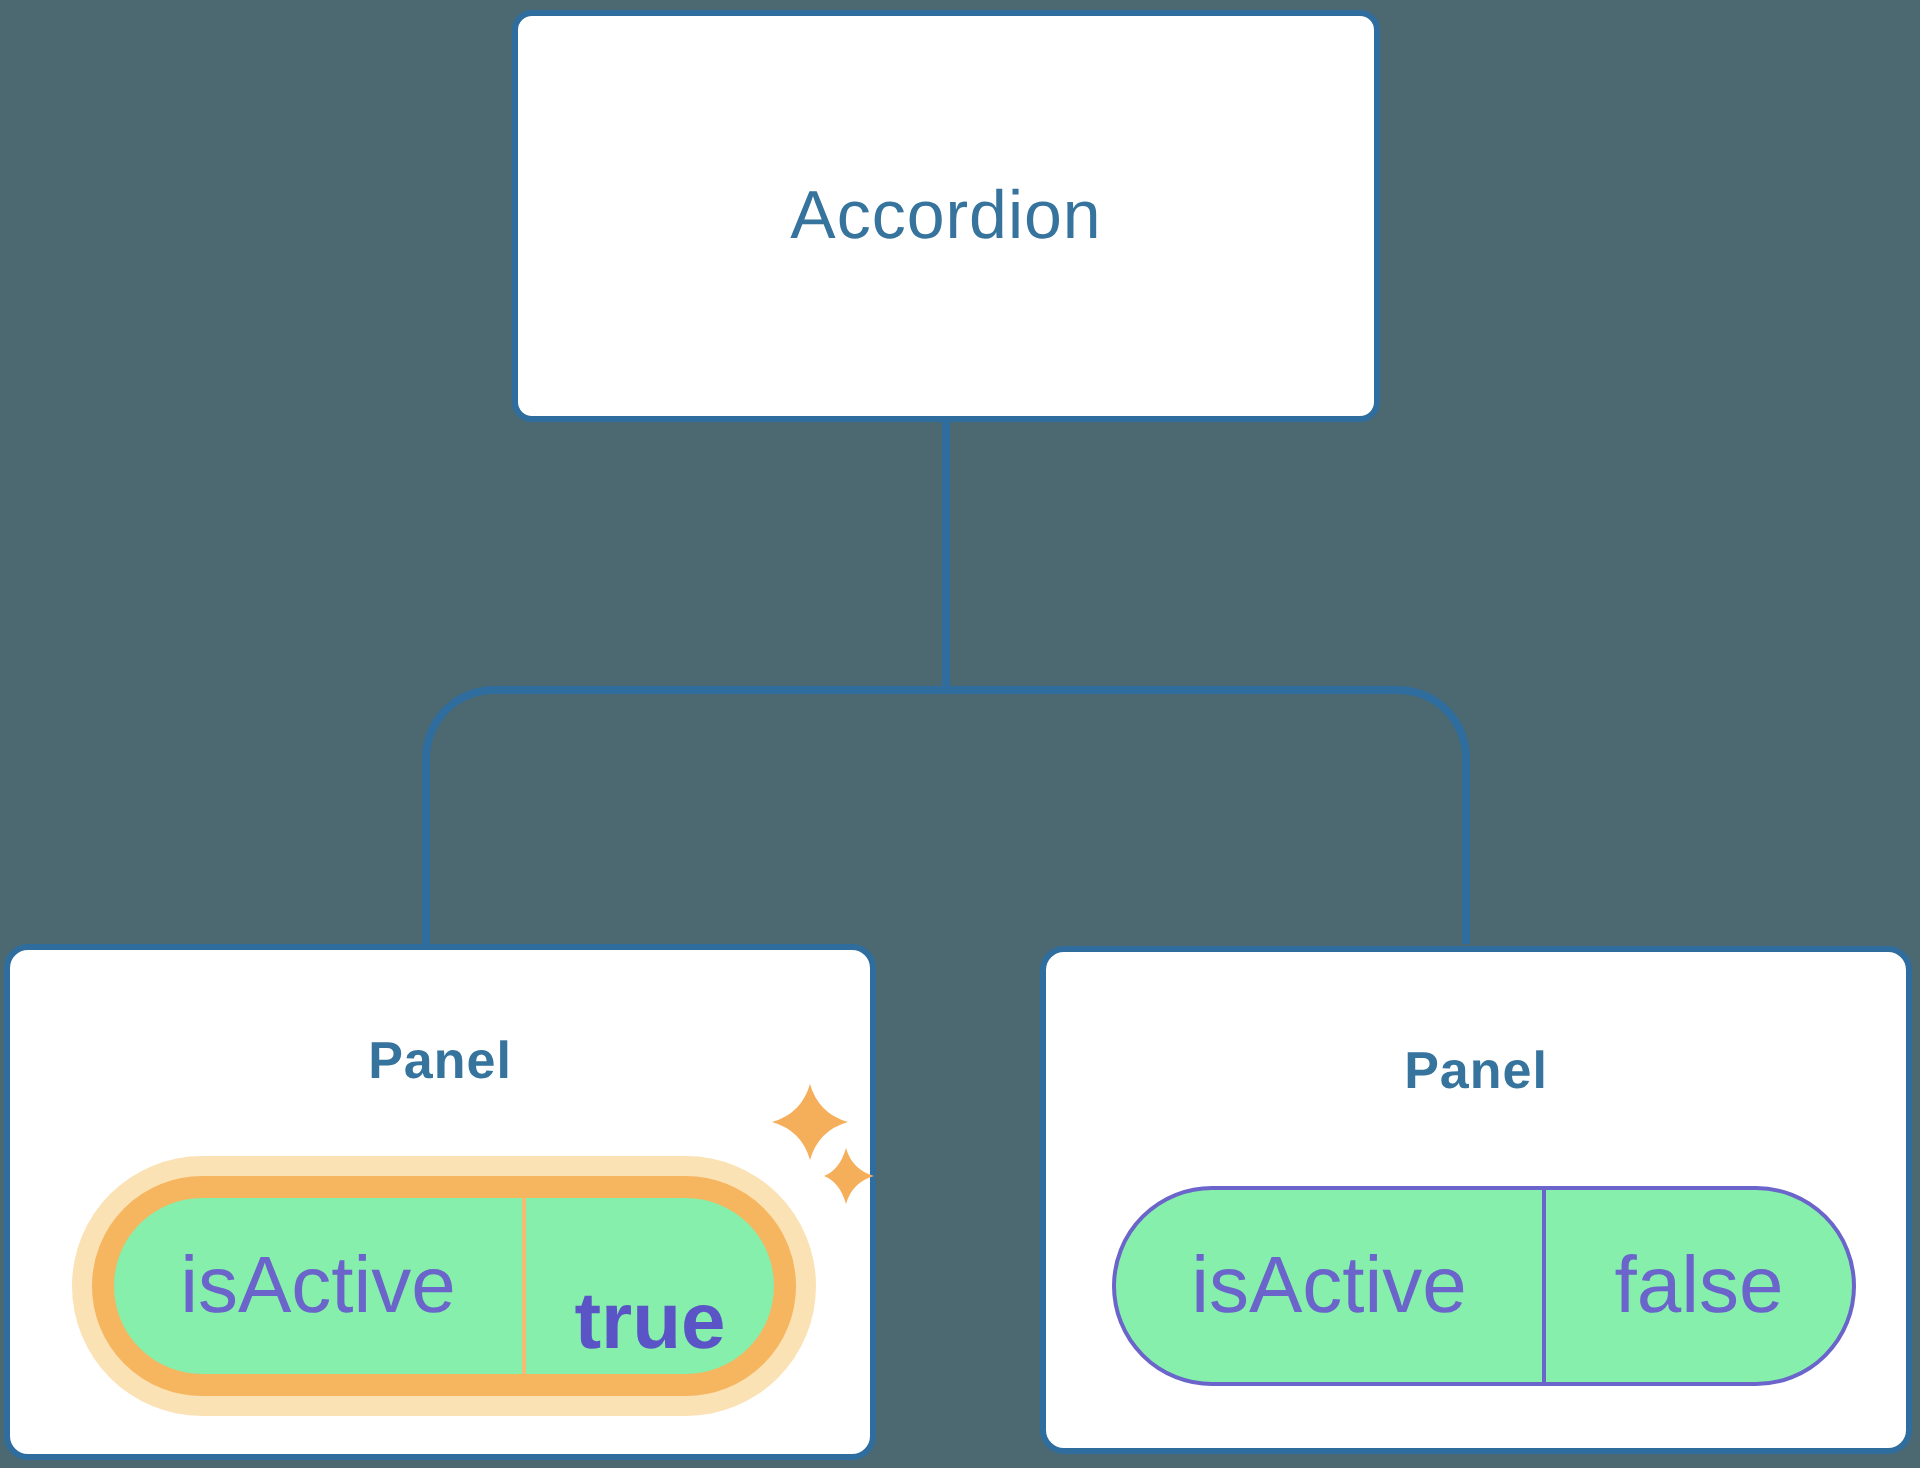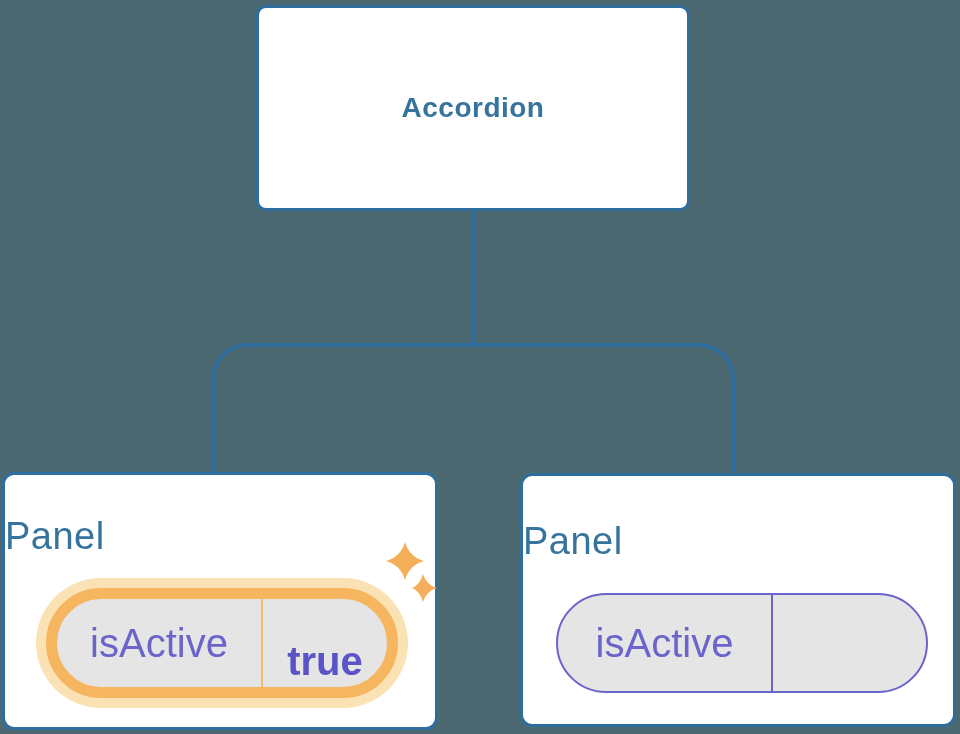--- a/index.html
+++ b/index.html
@@ -23,45 +23,45 @@
   }
   .node{
     position:absolute;background:var(--node_fill);
     border:3px solid var(--node_border);
   }
   .root-node{
     left:256px;top:5px;width:434px;height:206px;border-radius:10px;
     display:flex;align-items:center;justify-content:center;
   }
   .node-label{
-    color:var(--node_text);font-size:28px;font-weight:700;letter-spacing:0.5px;
+    color:var(--node_text);font-size:34px;font-weight:400;letter-spacing:0.5px;
   }
   .stem{
     position:absolute;left:471px;top:209px;width:4px;height:138px;
     background:var(--node_border);
   }
   .bracket{
     position:absolute;left:211px;top:343px;width:524px;height:129px;
     border:4px solid var(--node_border);border-bottom:none;
     border-radius:36px 36px 0 0;background:transparent;
   }
   .panel{
     border-radius:12px;
   }
   .panel-left{left:2px;top:472px;width:436px;height:258px;}
   .panel-right{left:520px;top:473px;width:436px;height:254px;}
   .panel-title{
-    position:absolute;left:0;width:100%;text-align:left;
-    color:var(--node_text);font-size:38px;font-weight:400;letter-spacing:0.5px;
+    position:absolute;left:0;width:100%;text-align:center;
+    color:var(--node_text);font-size:26px;font-weight:700;letter-spacing:0.5px;
   }
   .panel-left .panel-title{top:40px;}
   .panel-right .panel-title{top:44px;}
   .pill{
     position:absolute;display:flex;align-items:stretch;border-radius:999px;
-    background:#e5e5e5;
+    background:#86efac;
   }
   .pill-active{
     left:41px;top:113px;width:352px;height:110px;
     border:11px solid var(--highlight_orange);
     box-shadow:0 0 0 10px var(--highlight_glow);
   }
   .pill-inactive{
     left:33px;top:117px;width:372px;height:100px;
     border:2px solid var(--state_text);
   }
@@ -105,16 +105,17 @@
   <svg class="sparkles" viewBox="0 0 56 64" xmlns="http://www.w3.org/2000/svg" aria-hidden="true">
     <path fill="currentColor" d="M21,1 Q25.2,15.8 40,20 Q25.2,24.2 21,39 Q16.8,24.2 2,20 Q16.8,15.8 21,1 Z"></path>
     <path fill="currentColor" d="M39,33 Q42.1,43.9 53,47 Q42.1,50.1 39,61 Q35.9,50.1 28,47 Q35.9,43.9 39,33 Z"></path>
   </svg>
 
   <div class="node panel panel-right">
     <div class="panel-title">Panel</div>
     <div class="pill pill-inactive">
       <div class="pill-cell cell-key">isActive</div>
       <div class="divider divider-inactive"></div>
+      <div class="pill-cell cell-val">false</div>
     </div>
   </div>
 
 </div>
 
 </body></html>

